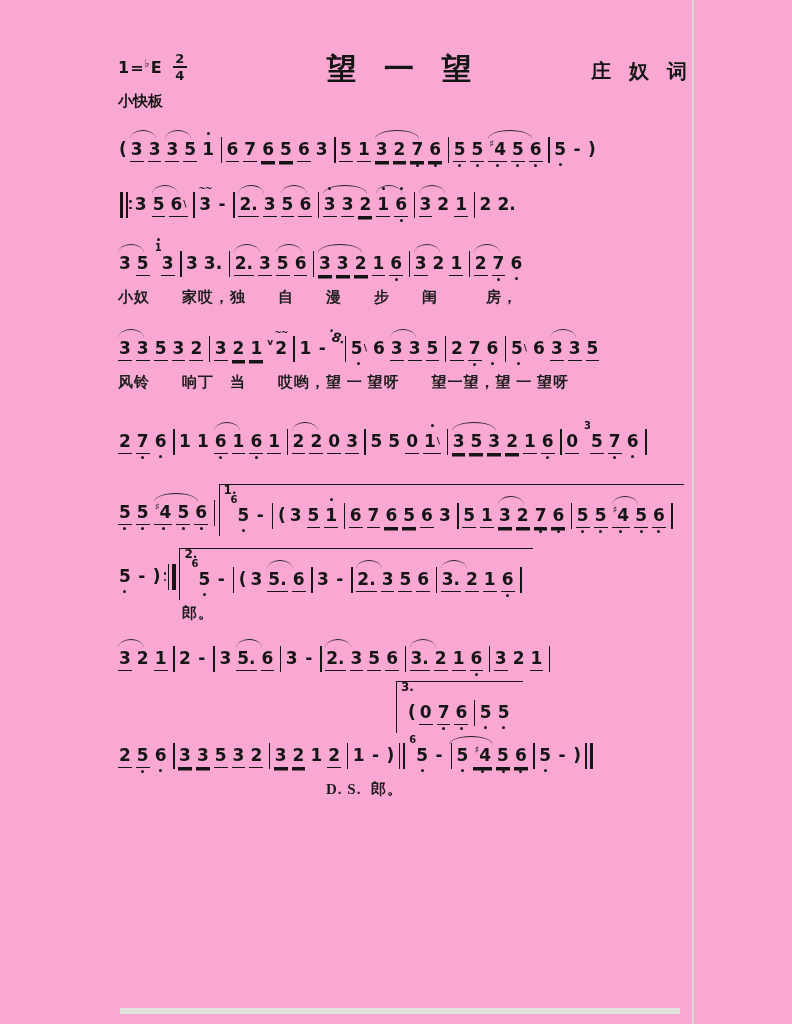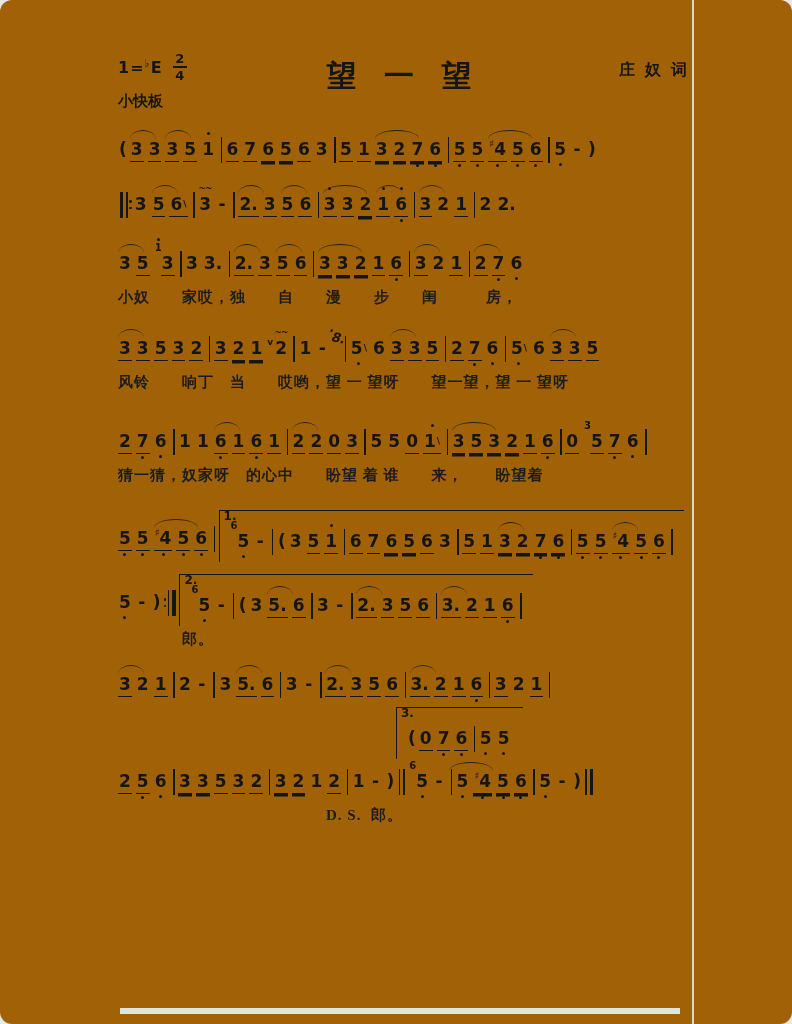--- a/index.html
+++ b/index.html
@@ -1,36 +1,36 @@
 <!DOCTYPE html>
 <html><head>
 <meta charset="utf-8">
 <style>
   html,body{margin:0;padding:0;background:#e8e8e6;}
-  .page{position:relative;width:792px;height:1024px;background:#a16207;overflow:hidden;
-        font-family:"DejaVu Sans",sans-serif;color:#151515;border-radius:12px;}
+  .page{position:relative;width:792px;height:1024px;background:#f9a8d4;overflow:hidden;
+        font-family:"DejaVu Sans",sans-serif;color:#151515;}
   .scan-edge-right{position:absolute;top:0;right:98px;width:2px;height:100%;background:#d8d8d4;}
   .scan-edge-bottom{position:absolute;left:120px;bottom:10px;width:560px;height:6px;background:#e2e2de;}
   .content{position:absolute;left:118px;top:52px;width:572px;}
 
   
   .hdr{display:flex;align-items:flex-start;margin-bottom:18px;}
   .hdr-left{width:150px;}
   .keyline{display:flex;align-items:center;gap:10px;font-weight:bold;font-size:16px;}
   .keysig{letter-spacing:1px;}
   .keysig sup{font-size:11px;}
   .timesig{display:inline-flex;flex-direction:column;align-items:center;line-height:1;}
   .timesig .num,.timesig .den{font-size:13px;font-weight:bold;}
   .timesig .fbar{width:14px;height:1.5px;background:#151515;margin:1px 0;}
   .tempo{font-weight:bold;font-size:15px;margin-top:10px;font-family:"Liberation Serif",serif;}
   .hdr-title{flex:1;text-align:center;}
-  .title{font-size:30px;font-weight:bold;letter-spacing:10px;margin:7px;line-height:1.1;
+  .title{font-size:30px;font-weight:bold;letter-spacing:10px;margin:0;line-height:1.1;
          font-family:"Liberation Serif",serif;}
-  .hdr-right{width:150px;text-align:right;font-size:16px;font-weight:600;line-height:1.5;
-             font-family:Liberation Serif, serif;letter-spacing:3px;margin-top:6px;}
+  .hdr-right{width:150px;text-align:right;font-size:20px;font-weight:600;line-height:1.5;
+             font-family:Liberation Mono, monospace;letter-spacing:3px;margin-top:6px;}
 
   
   .system{margin-bottom:14px;}
   .sys2{margin-bottom:18px;} .sys3{margin-bottom:18px;} .sys4{margin-bottom:26px;}
   .sys5{margin-bottom:30px;} .sys6{margin-bottom:20px;} .sys7{margin-bottom:12px;}
   .sys8{margin-bottom:10px;}
   .music-row{display:flex;align-items:flex-start;flex-wrap:nowrap;}
   .pre-row{margin-left:278px;margin-bottom:2px;}
   .seg{display:inline-flex;align-items:flex-start;}
   .volta{position:relative;display:inline-flex;align-items:flex-start;
@@ -878,21 +878,20 @@
                 <span class="ncore">6</span>
                 <span class="nrow below">
                   <span class="odot"></span>
                 </span>
               </span>
               <span class="bgroup">
                 <span class="bar"></span>
               </span>
             </span>
           </div>
-          <div class="lyrics-line">猜一猜，奴家呀　的心中　　盼望 着 谁　　来，　　盼望着</div>
         </div>
         <div class="system sys6">
           <div class="music-row">
             <span class="seg">
               <span class="note u1">
                 <span class="nrow above"></span>
                 <span class="ncore">5</span>
                 <span class="nrow below">
                   <span class="odot"></span>
                 </span>

